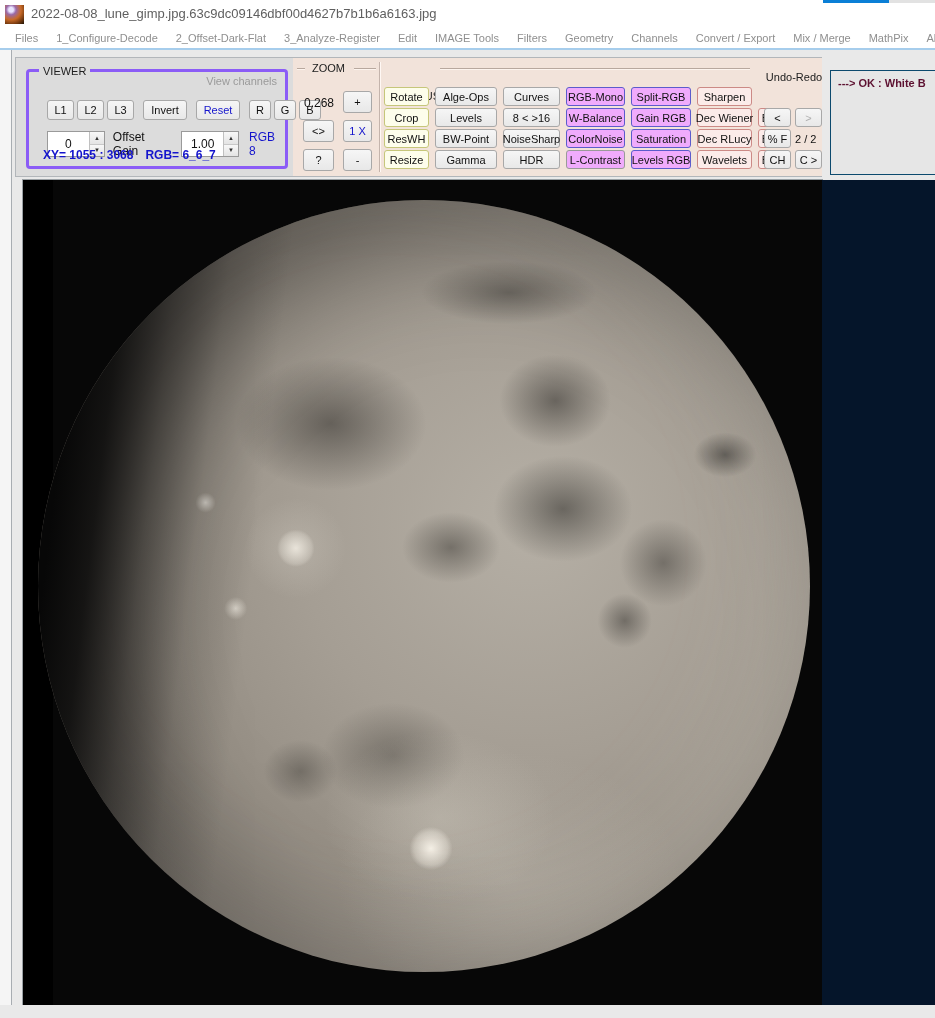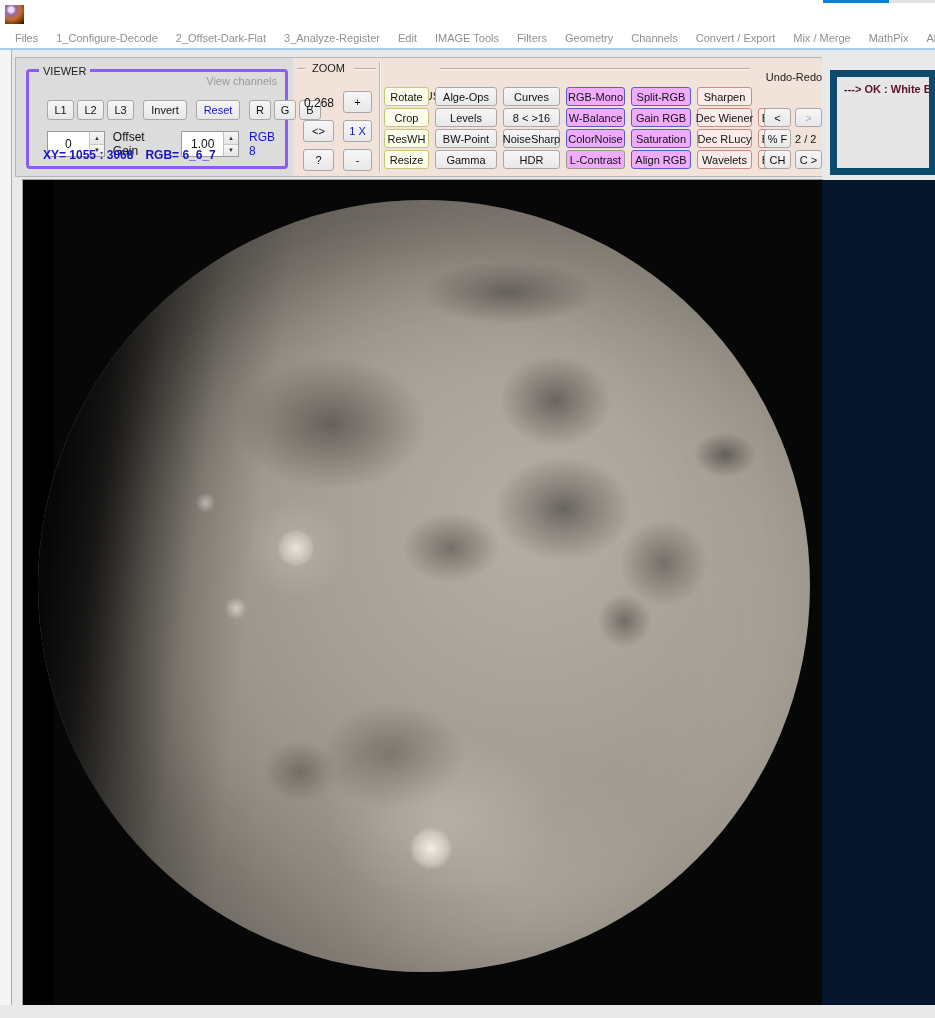--- a/index.html
+++ b/index.html
@@ -74,21 +74,21 @@
     grid-auto-rows:19px; column-gap:6px; row-gap:2px; }
   .adjust-grid .btn { height:19px; width:100%; }
   .undo-col { position:absolute; left:748px; top:29px; width:60px; }
   .undo-label { position:absolute; top:-16px; left:0; width:60px; text-align:center; font-size:11px; color:#202020; }
   .undo-row { position:absolute; left:0; display:flex; gap:4px; align-items:center; }
   .ubtn { height:19px; width:27px; }
   .counter { font-size:11px; color:#111; }
 
   
   .status-box { position:absolute; left:830px; top:70px; width:106px; height:105px;
-    background:#e6e6e6; border:7px solid #0c4a6e; overflow:hidden; }
+    background:#e6e6e6; border:1px solid #0c4a6e; overflow:hidden; }
   .status-text { position:absolute; left:7px; top:6px; font-size:11px; font-weight:bold;
     color:#5c1030; white-space:nowrap; }
 
   
   .canvas { position:absolute; left:23px; top:180px; width:799px; height:825px;
     background:#070707; overflow:hidden; outline:1px solid #9aa0a4; }
   .canvas-leftstrip { position:absolute; left:0; top:0; width:30px; height:825px; background:#000; }
   .moon, .terminator { position:absolute; left:15px; top:20px; width:772px; height:772px; border-radius:50%; }
   .moon {
     background:
@@ -117,20 +117,21 @@
       rgba(7,7,7,0.45) 17%, rgba(7,7,7,0.15) 23%, rgba(7,7,7,0) 30%);
   }
   .navy-strip { position:absolute; left:822px; top:180px; width:113px; height:825px; background:#05152a; }
   .bottom-strip { position:absolute; left:0; top:1005px; width:935px; height:13px; background:#e9e9e9; }
 </style>
 </head>
 <body>
 
 <div class="titlebar">
   <div class="app-icon"></div>
+  <div class="title-text">2022-08-08_lune_gimp.jpg.63c9dc09146dbf00d4627b7b1b6a6163.jpg</div>
   <div class="top-accent"></div>
   <div class="top-accent-gray"></div>
 </div>
 
 <div class="menubar">
   <span class="menu-item">Files</span>
   <span class="menu-item">1_Configure-Decode</span>
   <span class="menu-item">2_Offset-Dark-Flat</span>
   <span class="menu-item">3_Analyze-Register</span>
   <span class="menu-item">Edit</span>
@@ -223,21 +224,21 @@
     <span class="btn btn-gray">NoiseSharp</span>
     <span class="btn btn-blue">ColorNoise</span>
     <span class="btn btn-blue">Saturation</span>
     <span class="btn btn-pink">Dec RLucy</span>
     <span class="btn btn-pink">B</span>
 
     <span class="btn btn-yellow">Resize</span>
     <span class="btn btn-gray">Gamma</span>
     <span class="btn btn-gray">HDR</span>
     <span class="btn btn-blue" style="border-color:#9a9a9a;">L-Contrast</span>
-    <span class="btn btn-blue">Align RGB</span>
+    <span class="btn btn-blue">Levels RGB</span>
     <span class="btn btn-pink">Wavelets</span>
     <span class="btn btn-pink">B</span>
   </div>
 
   <div class="undo-col">
     <div class="undo-label">Undo-Redo</div>
     <div class="undo-row" style="top:21px;">
       <span class="btn ubtn">&lt;</span>
       <span class="btn ubtn btn-disabled">&gt;</span>
     </div>

